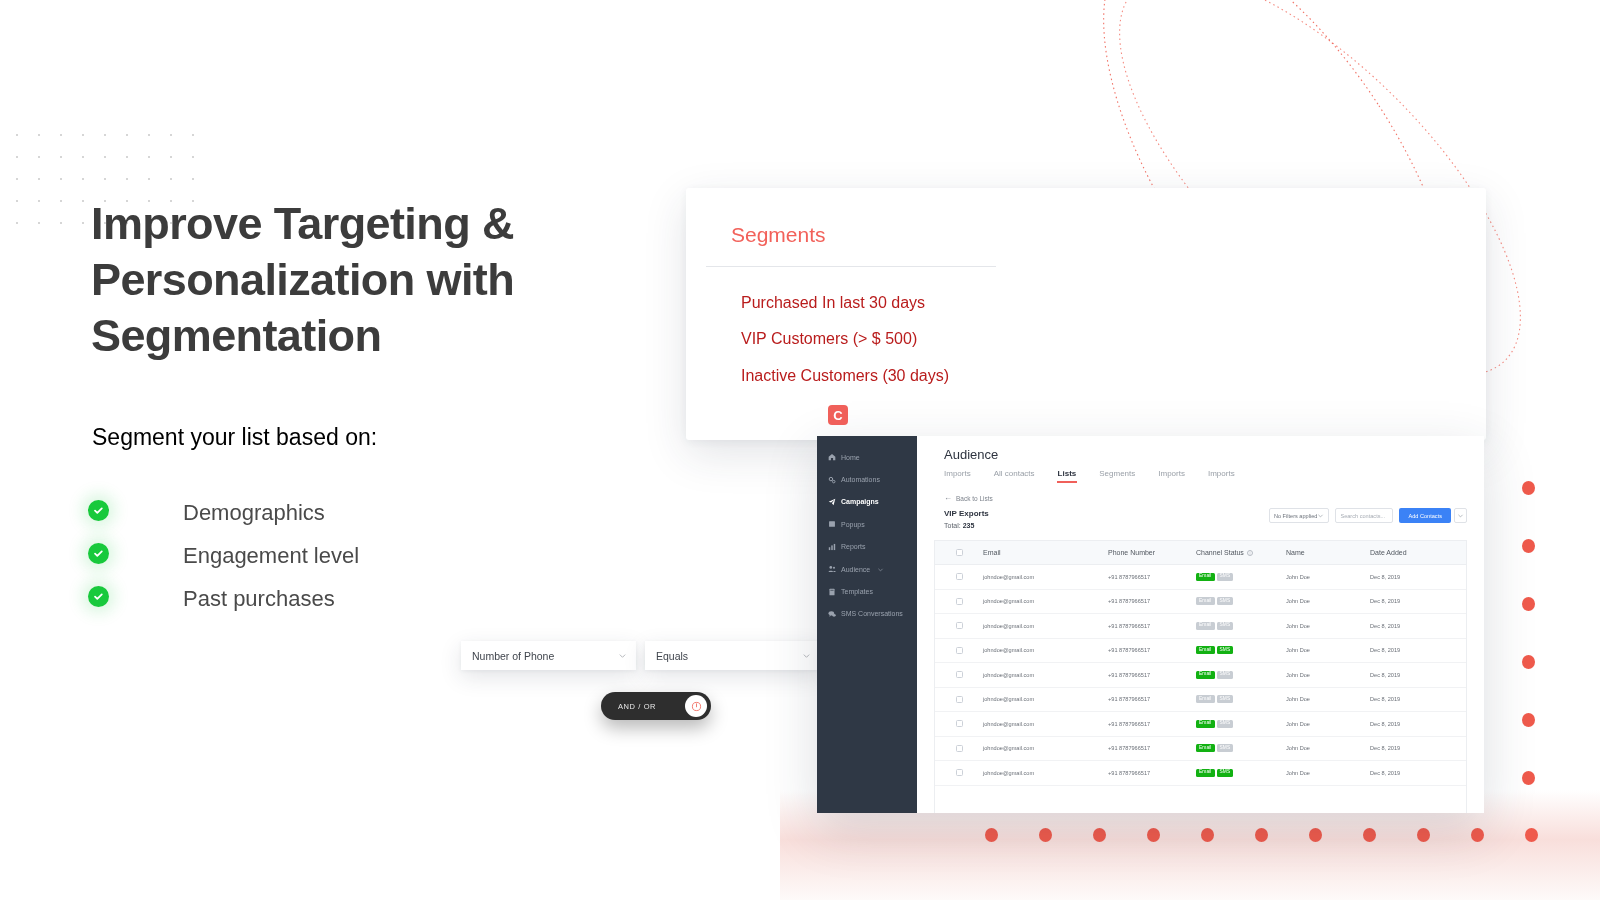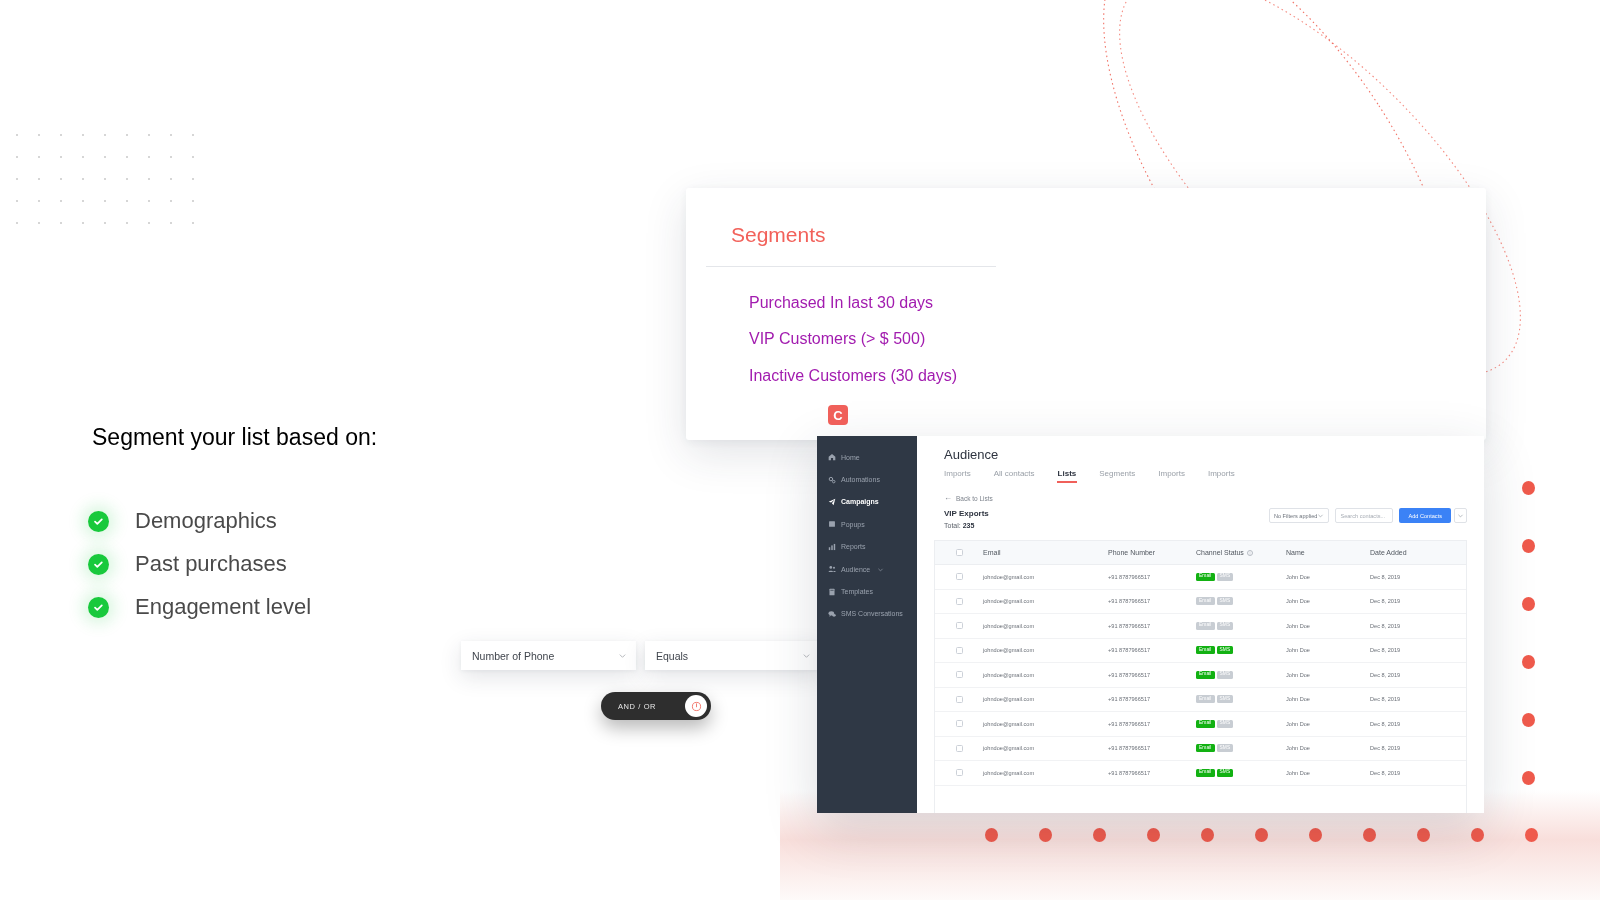--- a/index.html
+++ b/index.html
@@ -27,21 +27,21 @@
   .headline {
     position: absolute; left: 91px; top: 196px; width: 620px;
     font-size: 45px; line-height: 56px; font-weight: 700;
     color: #3c3c3c; letter-spacing: -0.6px;
   }
   .sub-label {
     position: absolute; left: 92px; top: 424px;
     font-size: 23px; color: #000000; font-weight: 400;
   }
   .bullets { position: absolute; left: 88px; top: 500px; }
-  .bullet { display: flex; align-items: center; height: 42px; margin-bottom: 1px; }
+  .bullet { display: flex; height: 42px; margin-bottom: 1px; gap: 48px; }
   .check {
     width: 21px; height: 21px; border-radius: 50%;
     background: #18c93c; flex: none;
     display: flex; align-items: center; justify-content: center;
     box-shadow: 0 0 16px 5px rgba(24,201,60,0.18);
   }
   .check svg { display: block; }
   .bullet-label { margin-left: 26px; font-size: 22px; color: #4a4a4a; }
 
   
@@ -54,22 +54,22 @@
   }
   .segments-title {
     position: absolute; left: 45px; top: 35px;
     font-size: 21px; color: #f2615a; font-weight: 400;
   }
   .segments-rule {
     position: absolute; left: 20px; top: 78px; width: 290px; height: 1px;
     background: #e4e6ea;
   }
   .segment-item {
-    position: absolute; left: 63px;
-    font-size: 16px; color: #a21caf;
+    position: absolute; left: 55px;
+    font-size: 16px; color: #b91c1c;
   }
   .seg-1 { top: 106px; } .seg-2 { top: 142px; } .seg-3 { top: 179px; }
 
   
   .c-logo {
     position: absolute; left: 828px; top: 405px;
     width: 20px; height: 20px; border-radius: 4px;
     background: #f0605a; color: #fff;
     font-size: 13px; font-weight: 600;
     display: flex; align-items: center; justify-content: center;
@@ -210,46 +210,47 @@
 
 <div id="stage">
 
   <div class="dot-grid"></div>
 
   <svg class="ellipse-deco" viewBox="0 0 620 470">
     <ellipse cx="300" cy="210" rx="118" ry="268" fill="none" stroke="#ef5a4c" stroke-width="1.1" stroke-dasharray="1.5 3.2" transform="rotate(-33 300 210)" opacity="0.85"></ellipse>
     <ellipse cx="340" cy="215" rx="108" ry="262" fill="none" stroke="#ef5a4c" stroke-width="1.1" stroke-dasharray="1.5 3.2" transform="rotate(-45 340 215)" opacity="0.7"></ellipse>
   </svg>
 
+  <div class="headline">Improve Targeting &amp; Personalization with Segmentation</div>
   <div class="sub-label">Segment your list based on:</div>
 
   <div class="bullets">
     <div class="bullet">
       <span class="check">
         <svg width="11" height="11" viewBox="0 0 12 12">
             <path d="M2.2 6.1 L4.7 8.6 L9.6 3.6" fill="none" stroke="#fff" stroke-width="1.9" stroke-linecap="round" stroke-linejoin="round"></path>
           </svg>
       </span>
       <span class="bullet-label">Demographics</span>
     </div>
     <div class="bullet">
       <span class="check">
         <svg width="11" height="11" viewBox="0 0 12 12">
             <path d="M2.2 6.1 L4.7 8.6 L9.6 3.6" fill="none" stroke="#fff" stroke-width="1.9" stroke-linecap="round" stroke-linejoin="round"></path>
           </svg>
       </span>
-      <span class="bullet-label">Past purchases</span>
+      <span class="bullet-label">Engagement level</span>
     </div>
     <div class="bullet">
       <span class="check">
         <svg width="11" height="11" viewBox="0 0 12 12">
             <path d="M2.2 6.1 L4.7 8.6 L9.6 3.6" fill="none" stroke="#fff" stroke-width="1.9" stroke-linecap="round" stroke-linejoin="round"></path>
           </svg>
       </span>
-      <span class="bullet-label">Engagement level</span>
+      <span class="bullet-label">Past purchases</span>
     </div>
   </div>
 
   <div class="segments-card">
     <div class="segments-title">Segments</div>
     <div class="segments-rule"></div>
     <div class="segment-item seg-1">Purchased In last 30 days</div>
     <div class="segment-item seg-2">VIP Customers (&gt; $ 500)</div>
     <div class="segment-item seg-3">Inactive Customers (30 days)</div>
   </div>

